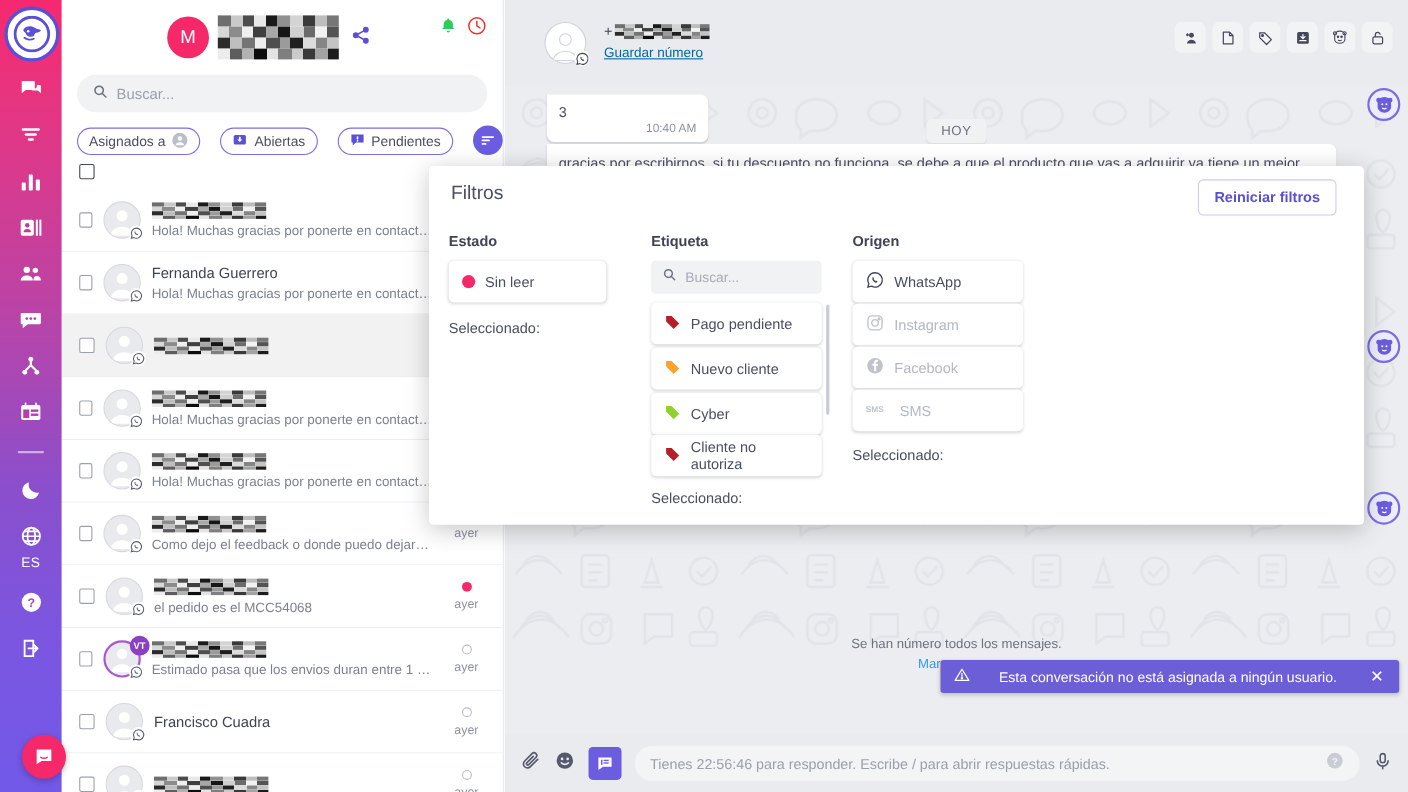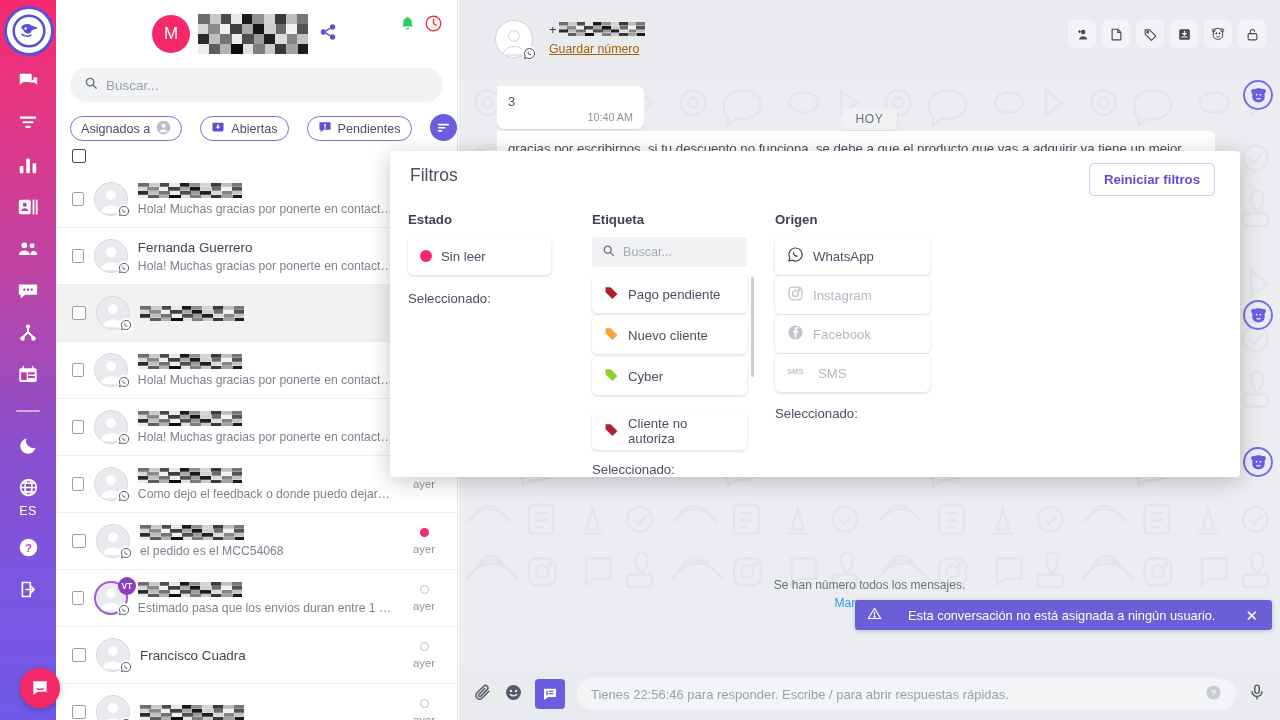--- a/index.html
+++ b/index.html
@@ -150,21 +150,21 @@
     padding: 0 14px; position: relative;
   }
   #chat-av { position: relative; width: 38px; height: 38px; margin-left: 22px; }
   #chat-av .circ {
     width: 38px; height: 38px; border-radius: 50%; background: #fff;
     border: 1px solid #cfd3da; display:flex; align-items:flex-end; justify-content:center; overflow:hidden;
   }
   #chat-title-wrap { margin-left: 16px; }
   #chat-phone { font-size: 13px; color: #3f4455; display: flex; align-items: center; }
   #chat-phone .redact { width: 86px; height: 14px; margin-left: 2px; }
-  #save-link { font-size: 12.3px; color: #a16207; text-decoration: underline; margin-top: 5px; cursor: pointer; display: inline-block; }
+  #save-link { font-size: 12.3px; color: #0369a1; text-decoration: underline; margin-top: 5px; cursor: pointer; display: inline-block; }
   #chat-actions { position: absolute; right: 14px; top: 20px; display: flex; gap: 6px; }
   .act-btn {
     width: 28px; height: 28px; border-radius: 6px; background: #f2f3f5;
     display: flex; align-items: center; justify-content: center; cursor: pointer;
   }
 
   #chat-body {
     position: absolute; left: 0; top: 78px; right: 0; bottom: 52px;
     background-color: #ebedf0; overflow: hidden;
   }
@@ -930,21 +930,21 @@
               <path d="M2.5 11.5V3.5h8l11 11-8 8z" fill="#b51f2a"></path>
             </svg></span>
           <span>Pago pendiente</span>
         </div>
         <div class="opt-card wide" style="margin-bottom: 3px;">
           <span><svg width="15" height="15" viewBox="0 0 24 24">
               <path d="M2.5 11.5V3.5h8l11 11-8 8z" fill="#f7a32e"></path>
             </svg></span>
           <span>Nuevo cliente</span>
         </div>
-        <div class="opt-card wide" style="margin-bottom: 17px;">
+        <div class="opt-card wide" style="margin-bottom: 0;">
           <span><svg width="15" height="15" viewBox="0 0 24 24">
               <path d="M2.5 11.5V3.5h8l11 11-8 8z" fill="#8ed12b"></path>
             </svg></span>
           <span>Cyber</span>
         </div>
         <div class="opt-card wide" style="margin-bottom: 3px;">
           <span><svg width="15" height="15" viewBox="0 0 24 24">
               <path d="M2.5 11.5V3.5h8l11 11-8 8z" fill="#b51f2a"></path>
             </svg></span>
           <span>Cliente no autoriza</span>

